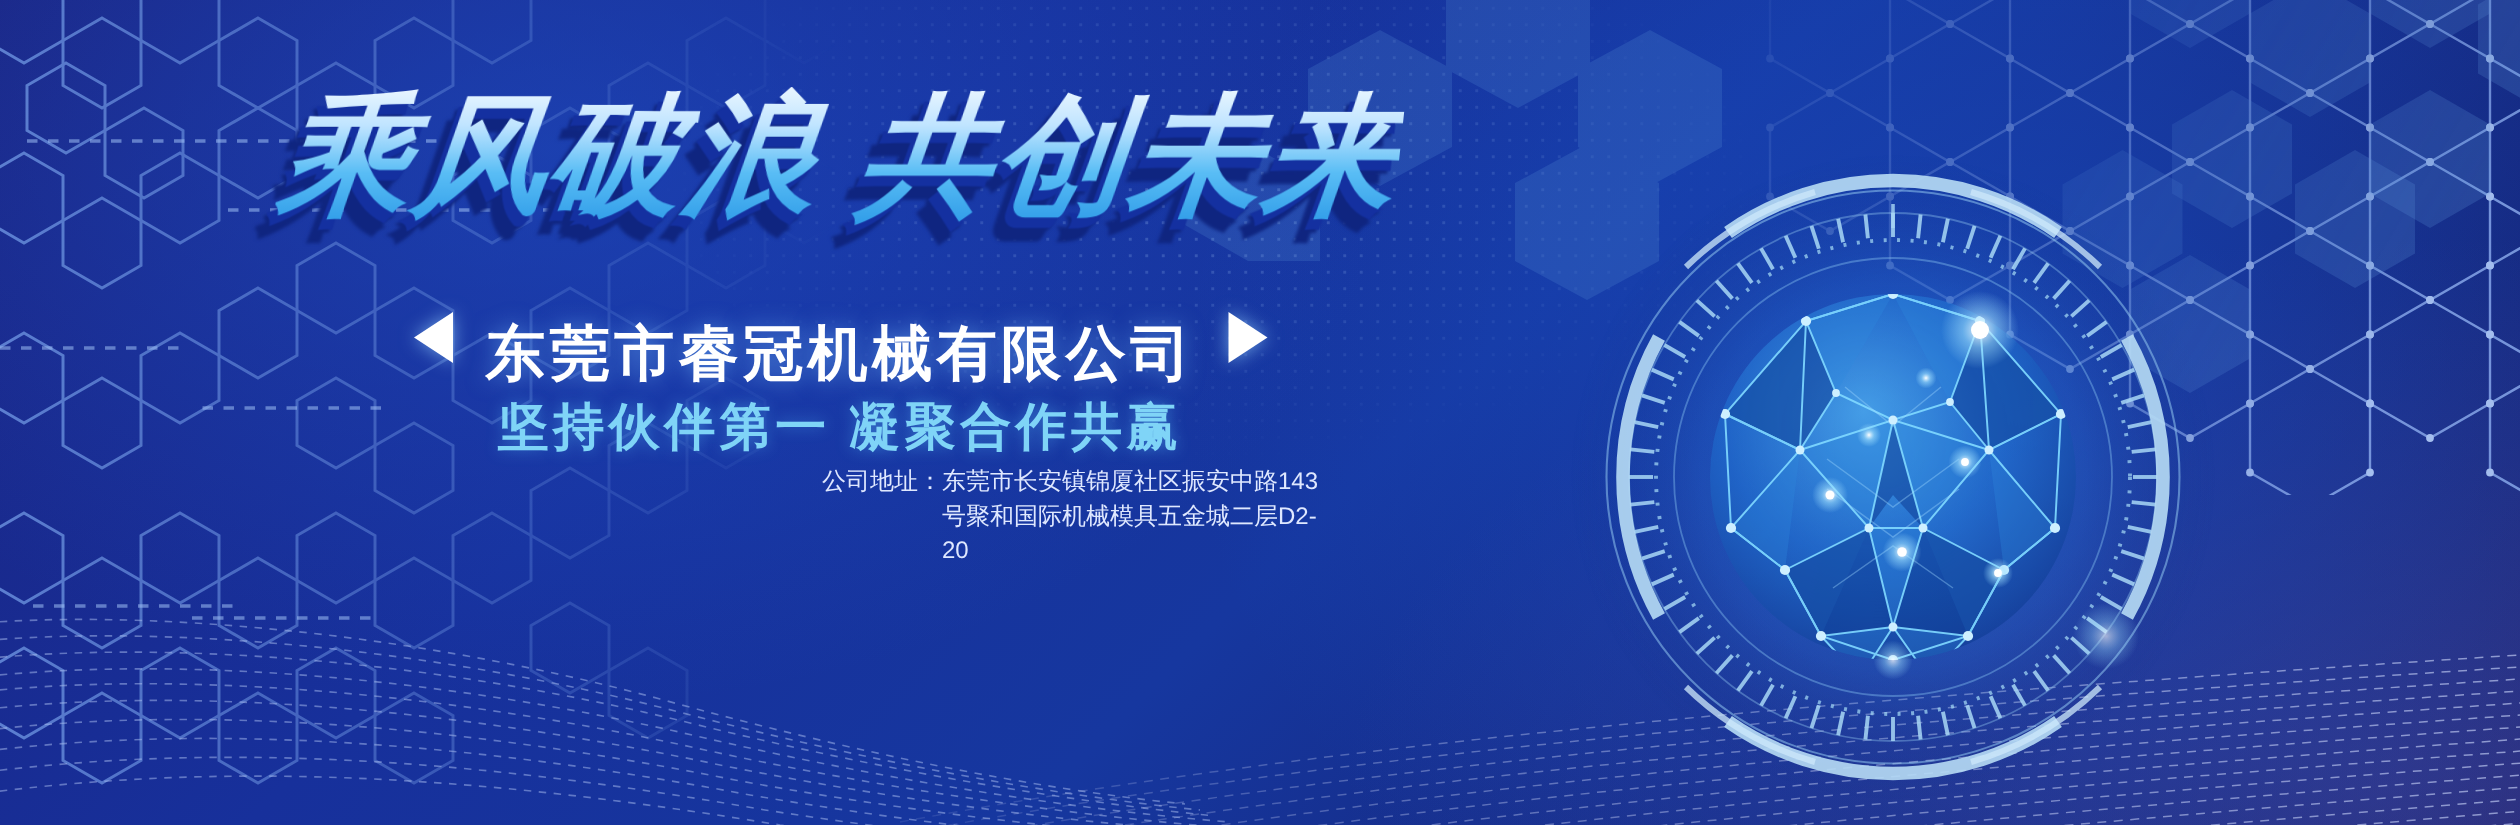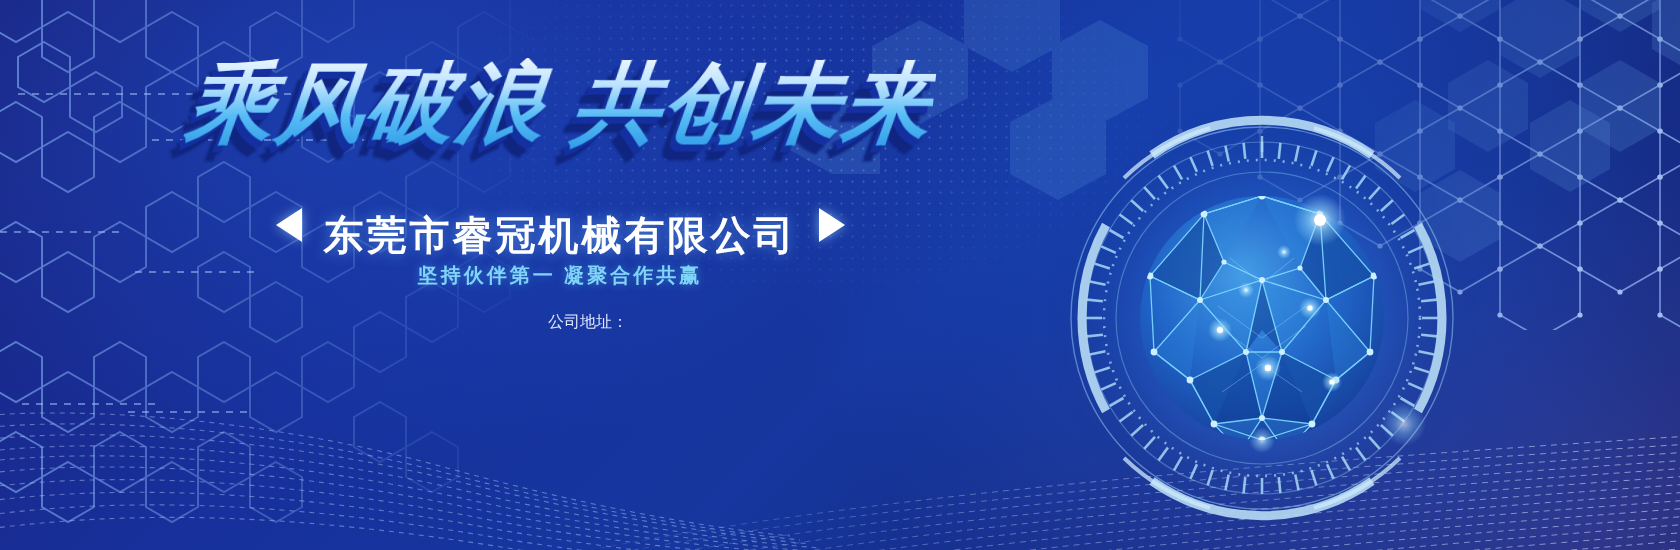--- a/index.html
+++ b/index.html
@@ -79,21 +79,21 @@
     letter-spacing: 3px;
     white-space: nowrap;
     text-shadow: 0 0 14px rgba(120,190,255,0.55);
   }
 
   .slogan {
     position: absolute;
     left: 0; right: 0;
     top: 262px;
     text-align: center;
-    font-size: 20px;
+    font-size: 34px;
     font-weight: 700;
     letter-spacing: 3px;
     color: #7fd4f7;
     white-space: nowrap;
     text-shadow: 0 0 10px rgba(90,190,250,0.45);
   }
 
   .contact-block {
     position: absolute;
     left: 548px;
@@ -676,18 +676,19 @@
       <span class="tri tri-left"></span>
       <span class="company-name">东莞市睿冠机械有限公司</span>
       <span class="tri tri-right"></span>
     </div>
 
     <div class="slogan">坚持伙伴第一 凝聚合作共赢</div>
 
     <div class="contact-block">
       <div class="addr-line">
         <span class="addr-label">公司地址：</span>
+        <span class="addr-value">东莞市长安镇锦厦社区振安中路143号聚和国际机械模具五金城二层D2-20</span>
       </div>
     </div>
 
   </div>
 
 </div>
 
 </body></html>

